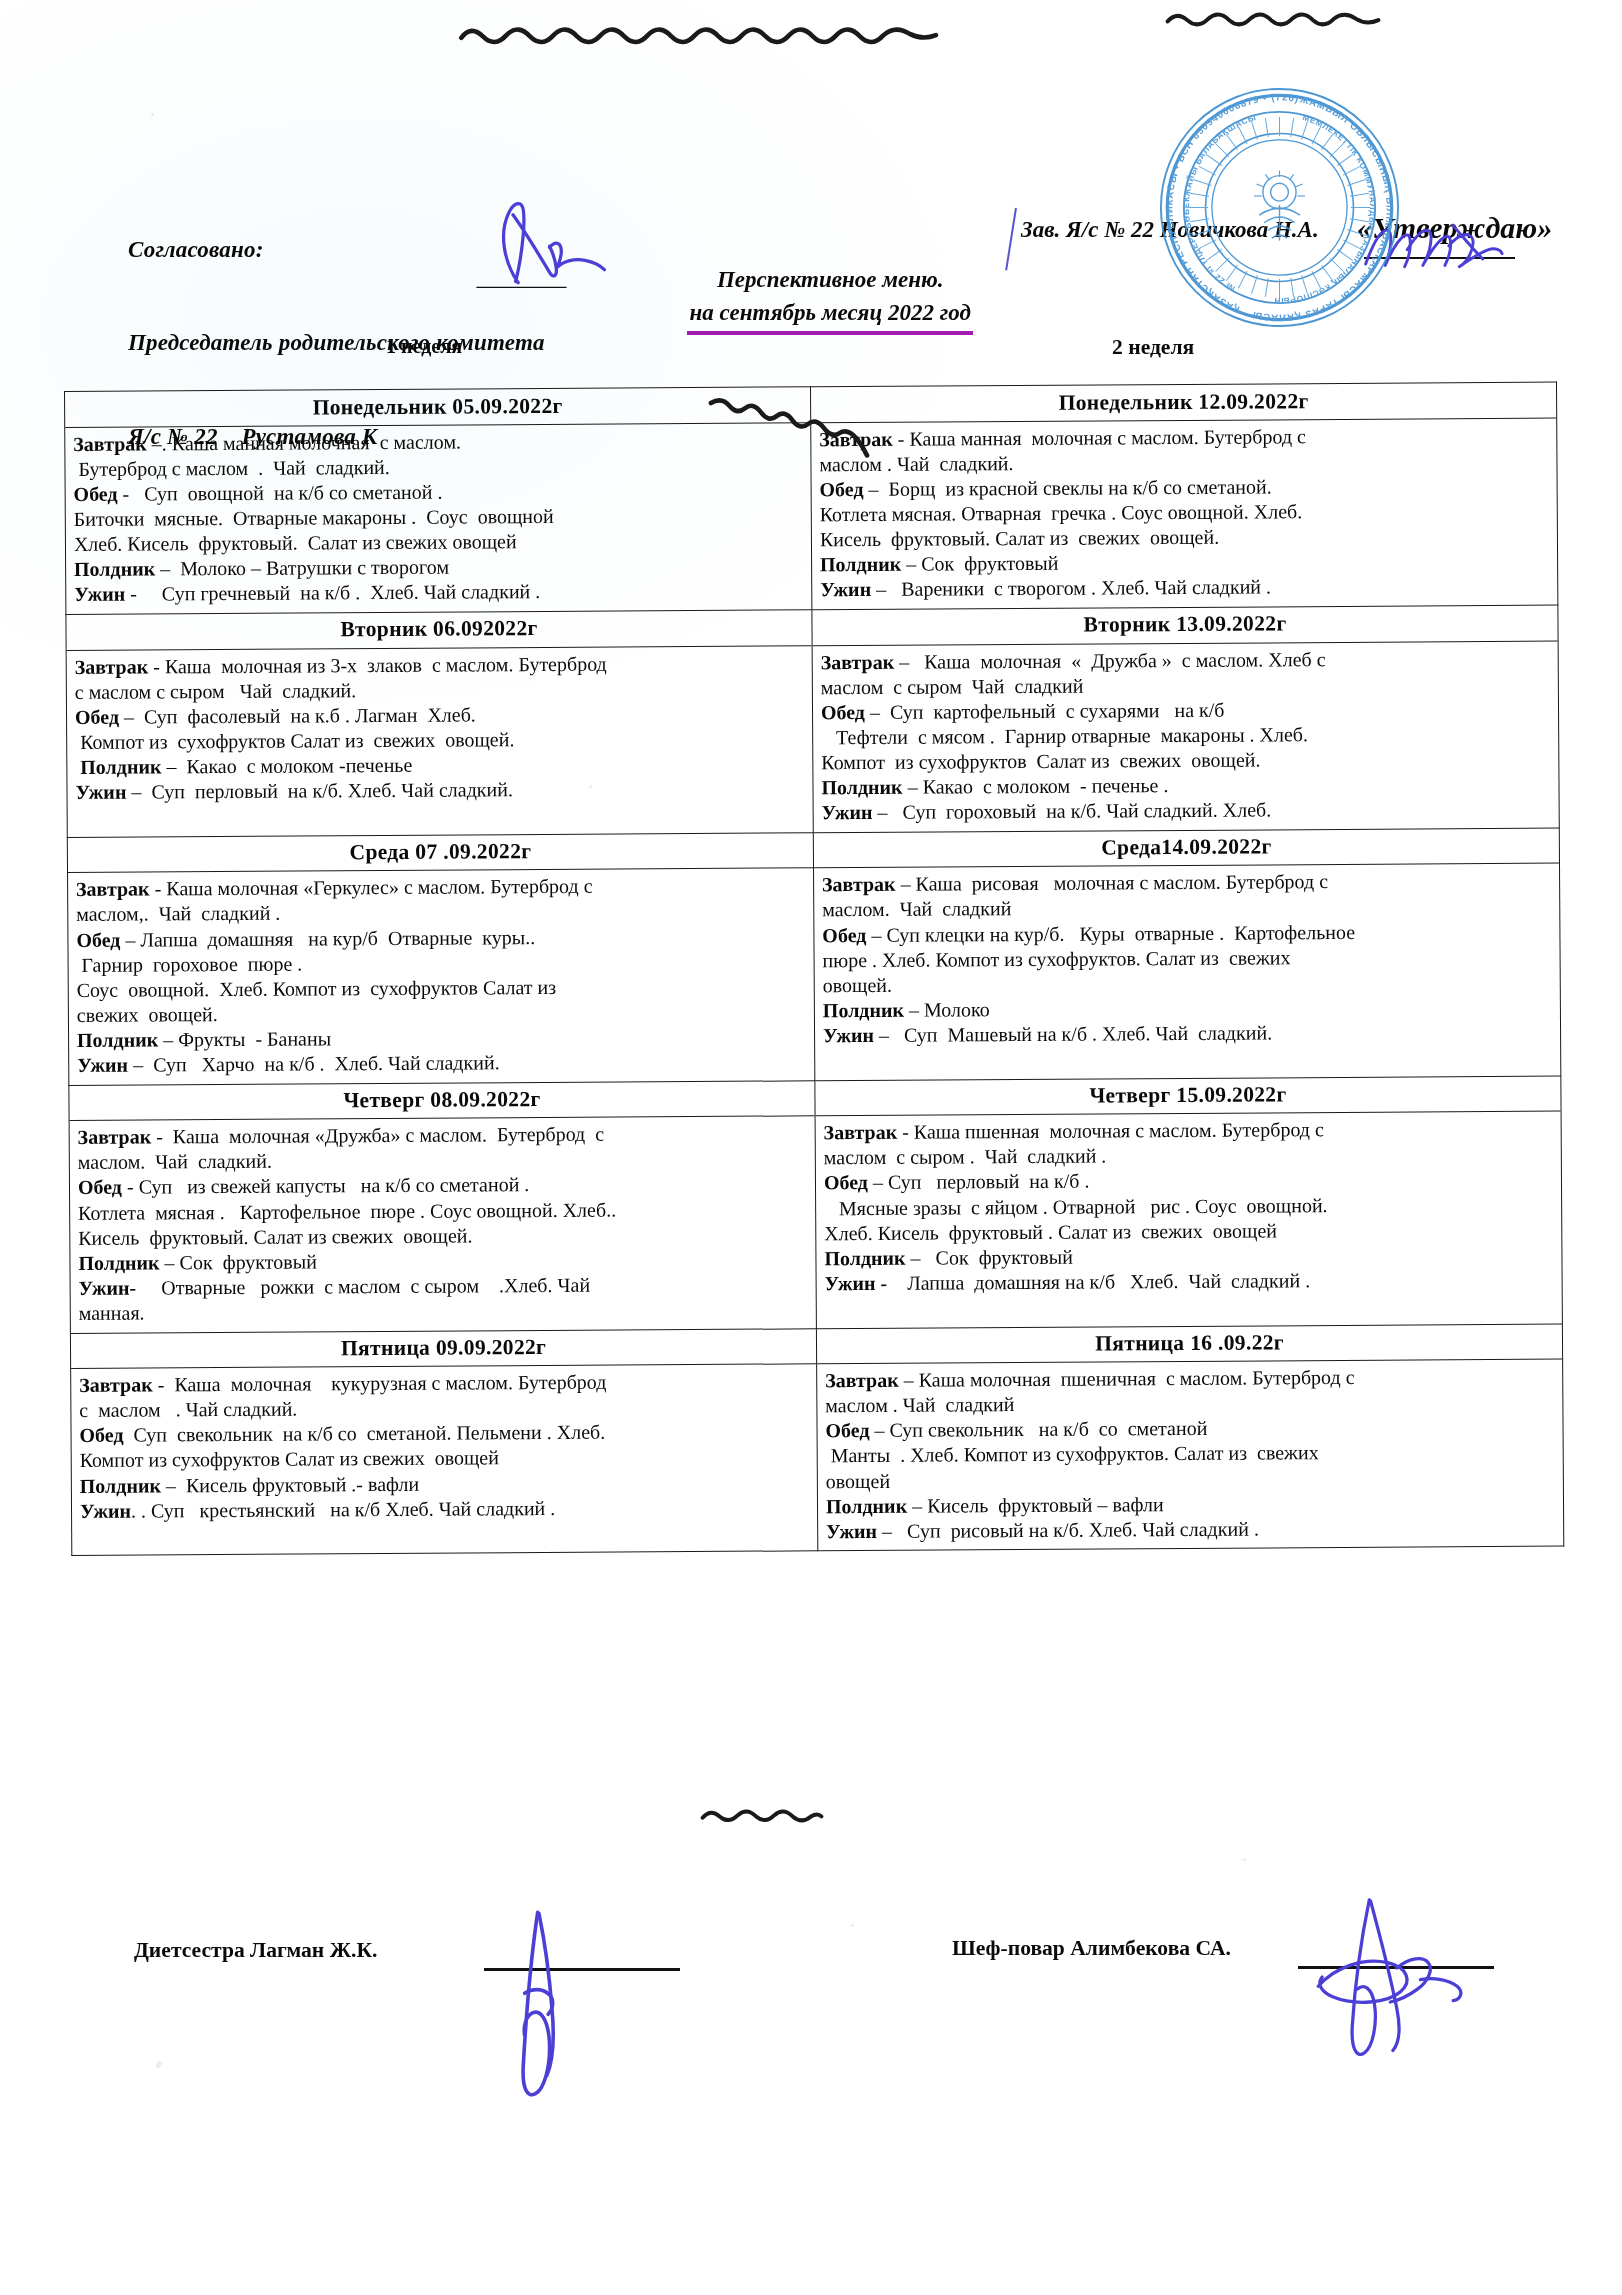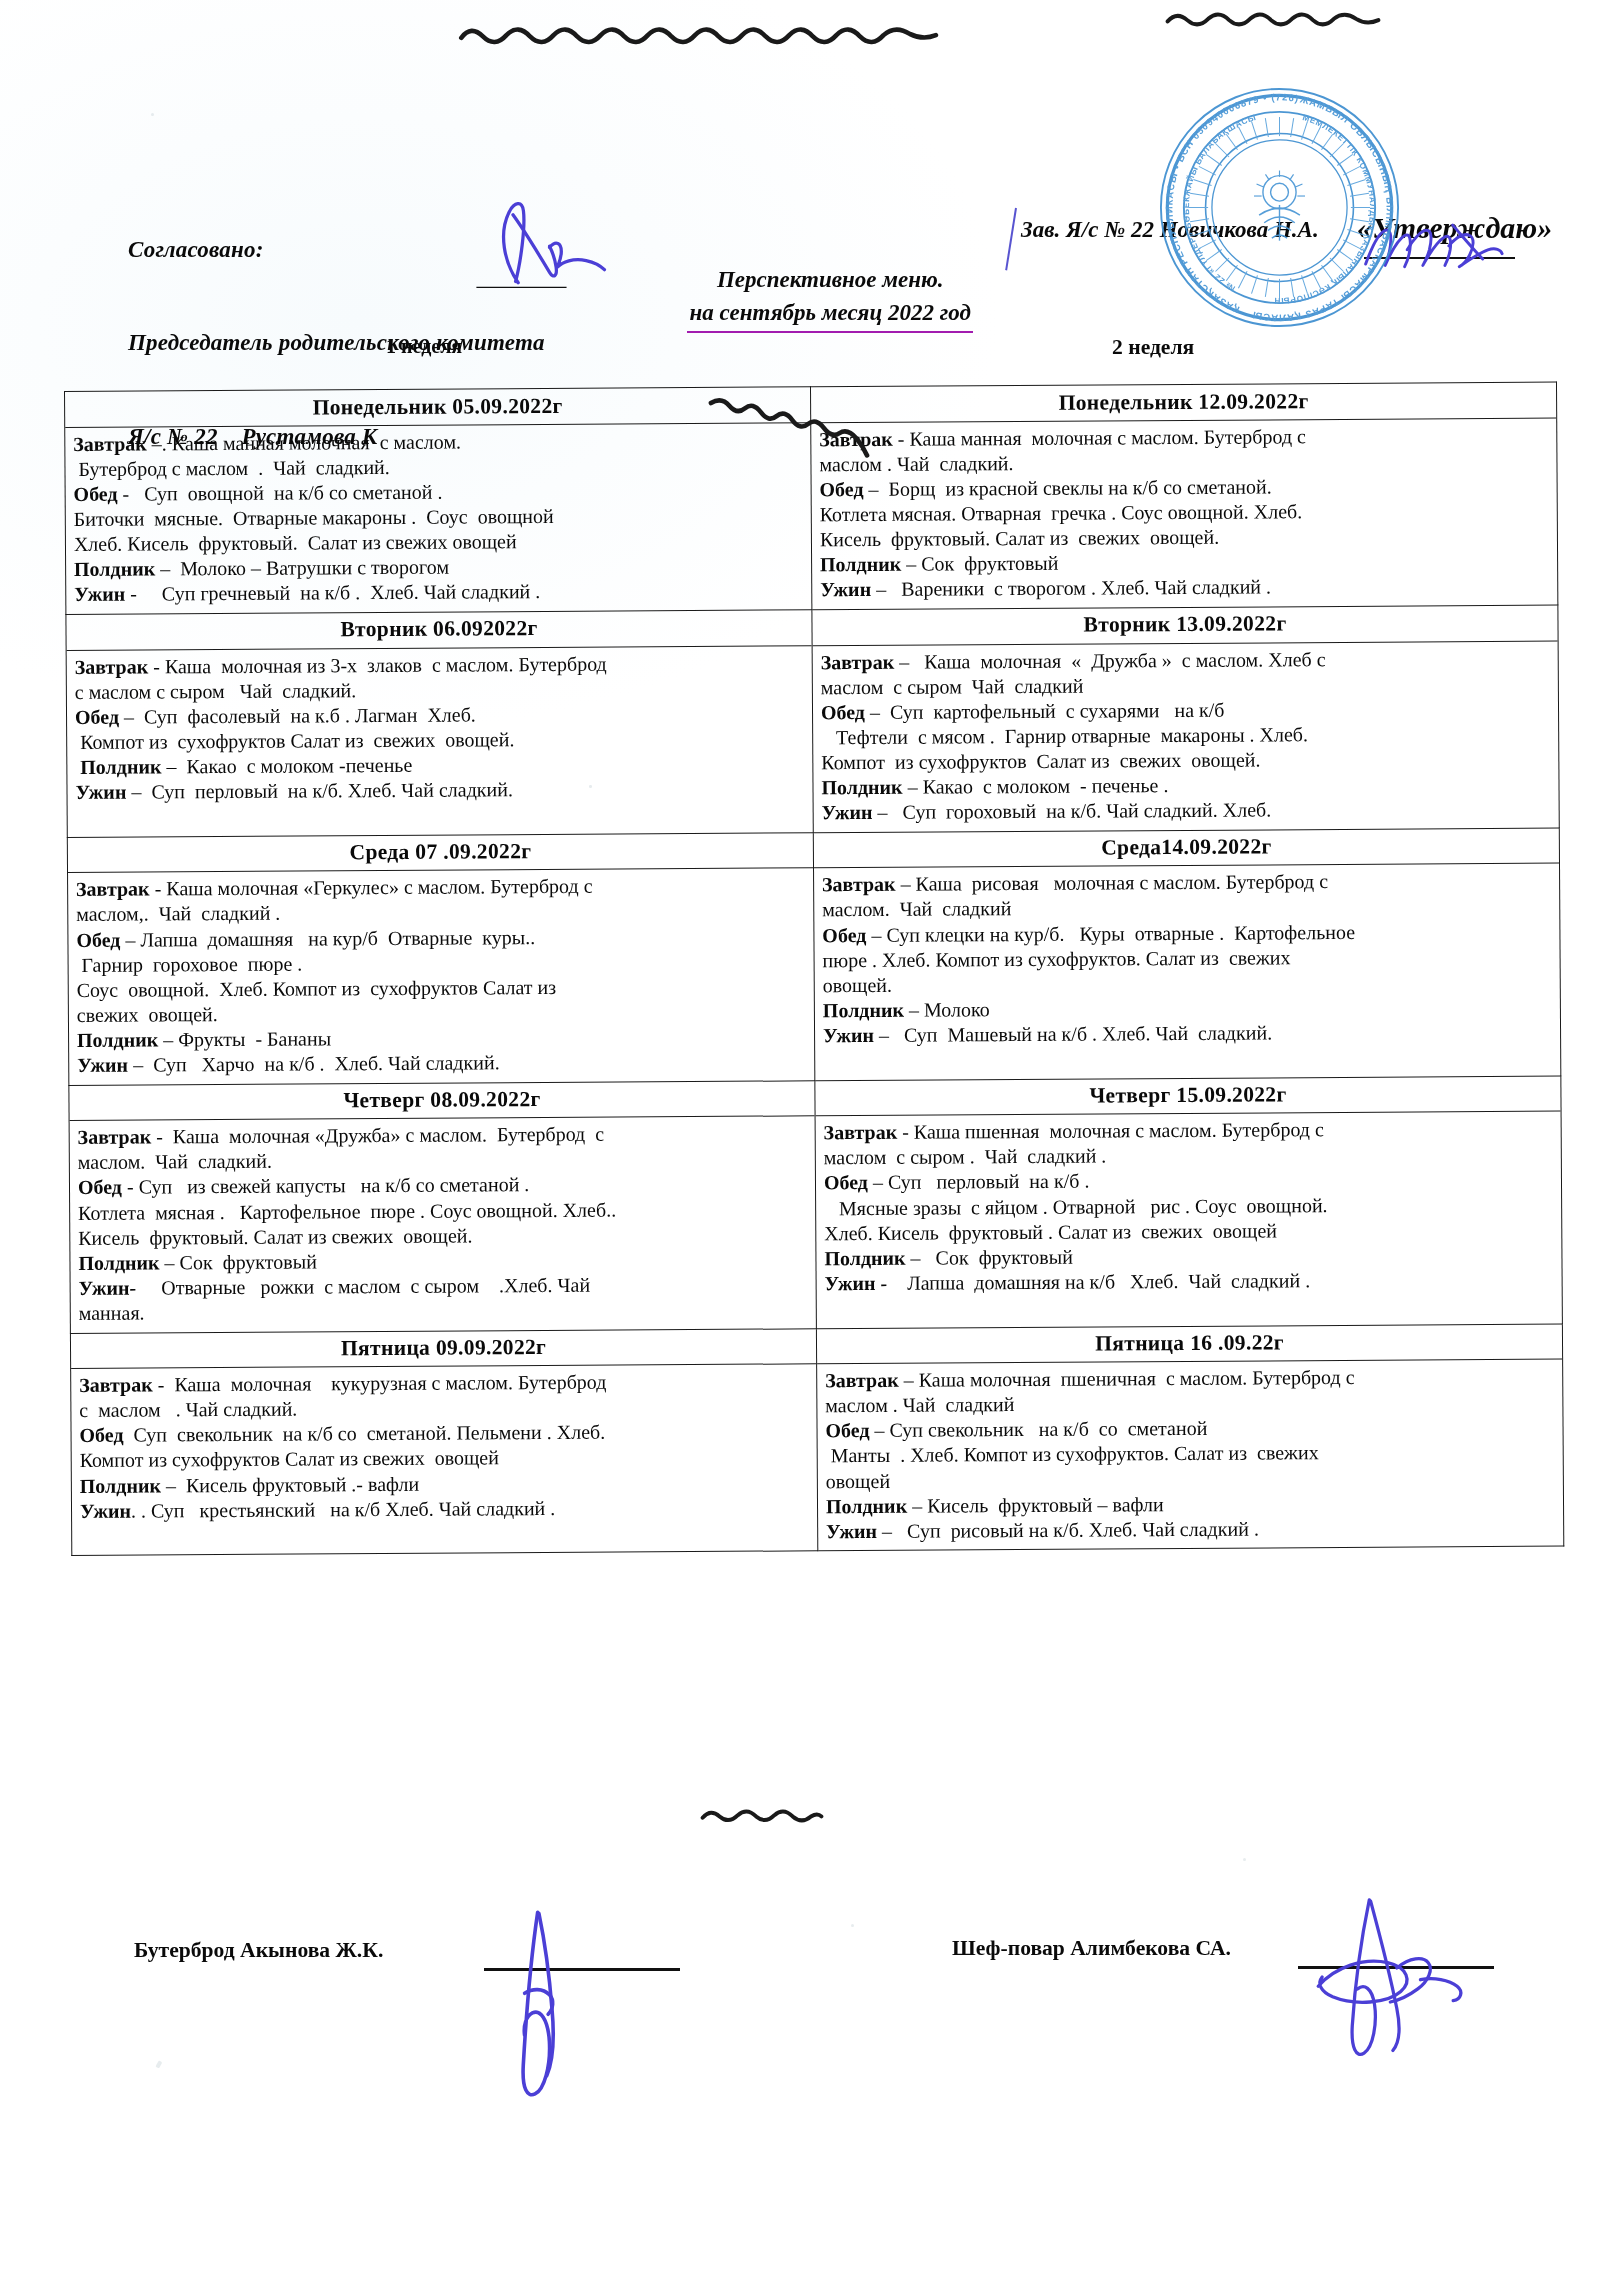--- a/index.html
+++ b/index.html
@@ -51,21 +51,21 @@
     left: 687px;
     top: 263px;
     text-align: center;
     font-style: italic;
     font-weight: bold;
     font-size: 23px;
     line-height: 1.45;
   }
   #title-block .ttl2 {
     display: inline-block;
-    border-bottom: 2px solid #a21caf;
+    border-bottom: 4px solid #a21caf;
     padding: 0 2.6px 1.3px 2.6px;
   }
 
   #approval-right {
     position: absolute;
     left: 1021px;
     top: 217px;
     font-style: italic;
     font-weight: bold;
     font-size: 23px;
@@ -483,21 +483,21 @@
             <div class="line"><span> Манты  . Хлеб. Компот из сухофруктов. Салат из  свежих</span></div>
             <div class="line"><span>овощей</span></div>
             <div class="line"><b>Полдник</b><span> – Кисель  фруктовый – вафли</span></div>
             <div class="line"><b>Ужин</b><span> –   Суп  рисовый на к/б. Хлеб. Чай сладкий .</span></div>
           </div>
         </td>
       </tr>
     </tbody>
 </table>
 
-<div id="footer-left">Бутерброд Акынова Ж.К.</div>
+<div id="footer-left">Диетсестра Лагман Ж.К.</div>
 <div id="sig-line-f1"></div>
 <svg class="sig" style="left:497px;top:1898px;" width="144" height="209" viewBox="0 0 220 320">
   <g fill="none" stroke="#4b3fd6" stroke-width="5.5" stroke-linecap="round" stroke-linejoin="round">
     <path d="M62,22 C52,90 44,186 40,256 C38,292 46,306 58,300 C72,293 82,258 80,220 C78,186 66,170 54,176 C44,181 40,196 42,210"></path>
     <path d="M64,24 C72,62 80,120 84,170 C88,214 86,248 76,272"></path>
     <path d="M42,146 C54,138 70,138 80,148 C88,156 86,170 78,178"></path>
   </g>
 </svg>
 
 <div id="footer-right">Шеф-повар  Алимбекова СА.</div>

